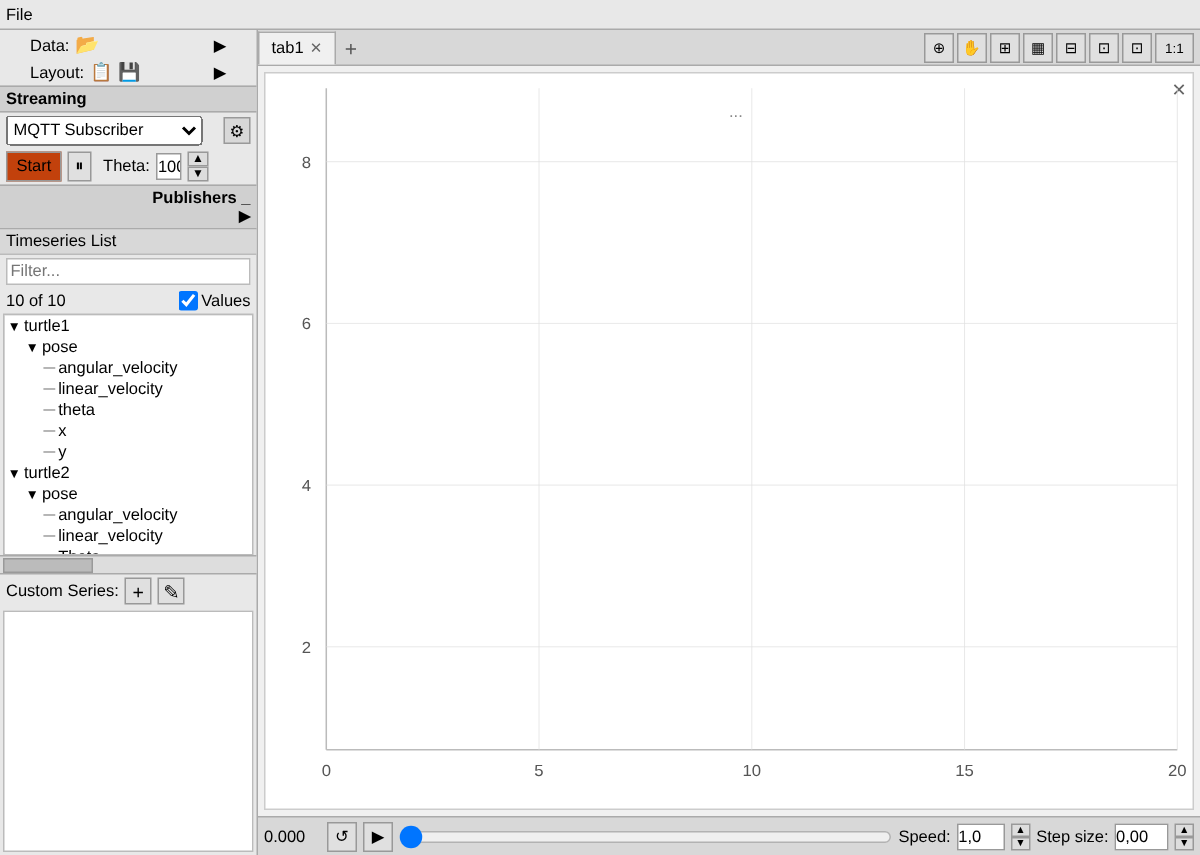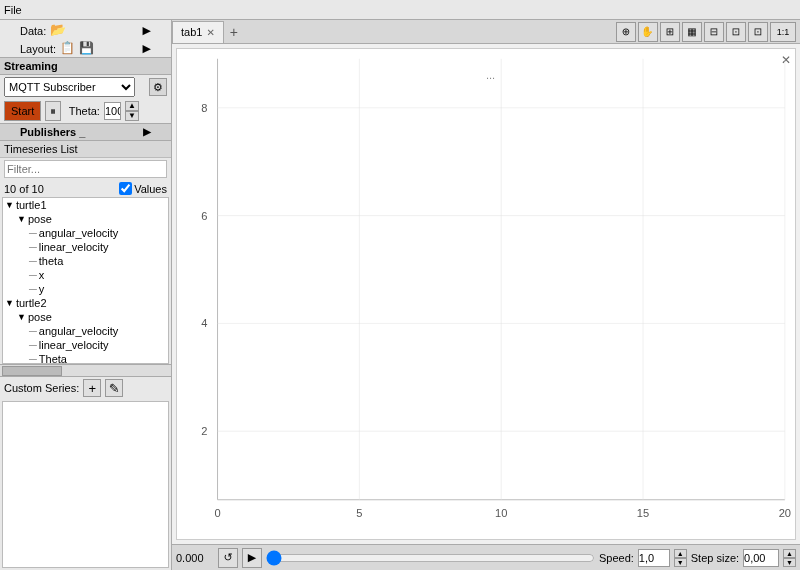--- a/index.html
+++ b/index.html
@@ -104,26 +104,27 @@
       width: 17px;
       font-size: 11px;
       height: 18px;
       border: 1px solid #999;
     }
 
     .publishers-header {
       background: #d0d0d0;
       border-bottom: 1px solid #aaa;
       border-top: 1px solid #aaa;
-      padding: 2px 20px;
+      padding: 2px 4px;
       font-size: 11px;
       font-weight: bold;
       display: flex;
-      align-items: flex-start;
+      align-items: flex-end;
       justify-content: space-between;
+      flex-direction: column;
     }
     .publishers-header .arrow { font-size: 10px; }
 
     .timeseries-header {
       background: #d8d8d8;
       border-bottom: 1px solid #bbb;
       padding: 2px 4px;
       font-size: 11px;
     }
 

